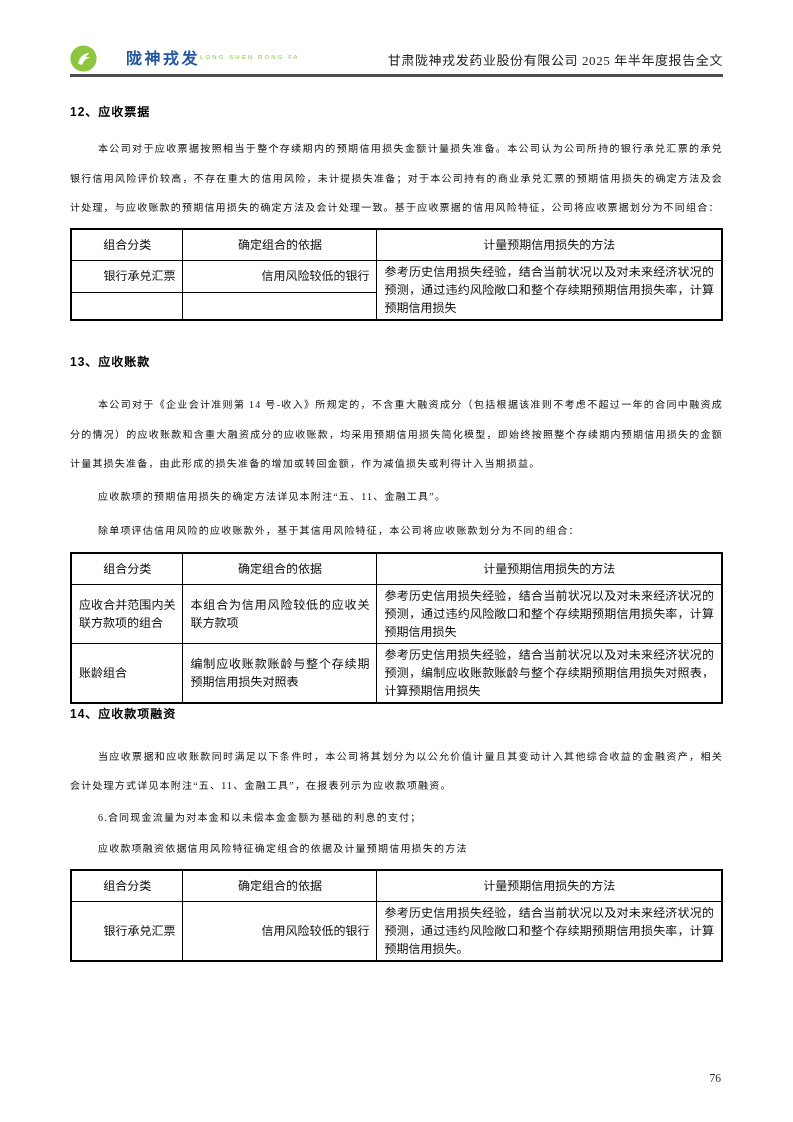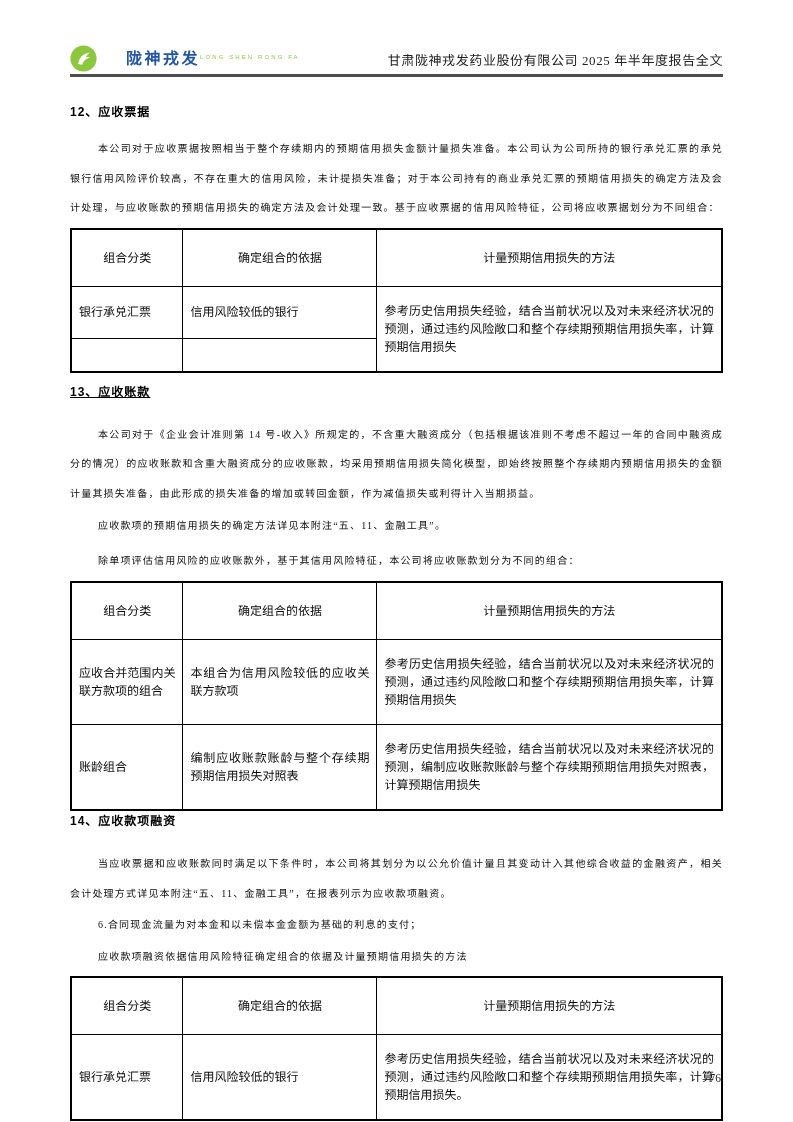--- a/index.html
+++ b/index.html
@@ -39,44 +39,44 @@
     font-size:12px; font-weight:bold; letter-spacing:1px;
     margin:0; color:#000;
   }
   .body-p {
     font-size:10px; line-height:29.5px; letter-spacing:1.2px;
     text-align:justify; text-indent:28px; margin:0; color:#0d0d0d;
   }
   .mt-h12 { margin-top:25px; }
   .mt-p12 { margin-top:15px; }
   .mt-t1  { margin-top:5px;  }
-  .mt-h13 { margin-top:9px;text-decoration:underline; }
+  .mt-h13 { margin-top:31px; }
   .mt-p13a{ margin-top:21px; }
   .mt-p13b{ margin-top:3px;  }
   .mt-p13c{ margin-top:5px;  }
   .mt-t2  { margin-top:6px;  }
   .mt-h14 { }
   .mt-p14a{ margin-top:21px; }
   .mt-p14b{ margin-top:2px;  }
   .mt-p14c{ margin-top:3px;  }
   .mt-p14d{ margin-top:2px;  }
   .mt-t3  { margin-top:5px;  }
 
   
   table.policy {
     width:100%; border-collapse:collapse; table-layout:fixed;
     border:2px solid #000; font-size:12px; color:#0d0d0d;
   }
   table.policy th, table.policy td {
-    border:1px solid #000; padding:15px 7px;
+    border:1px solid #000; padding:2px 7px;
     line-height:18px; vertical-align:middle; font-weight:normal;
     overflow:hidden;
   }
   table.policy th { text-align:center; height:26px; }
-  td.c { text-align:left; }
+  td.c { text-align:right; }
   td.l { text-align:left; text-align:justify; }
   tr.r-mid  { height:32px; }
   tr.r-tail { height:28px; }
   tr.r-tall { height:58px; }
 
   
   .page-number {
     position:absolute; top:1072px; right:72px;
     font-size:11.5px; color:#222;
   }

